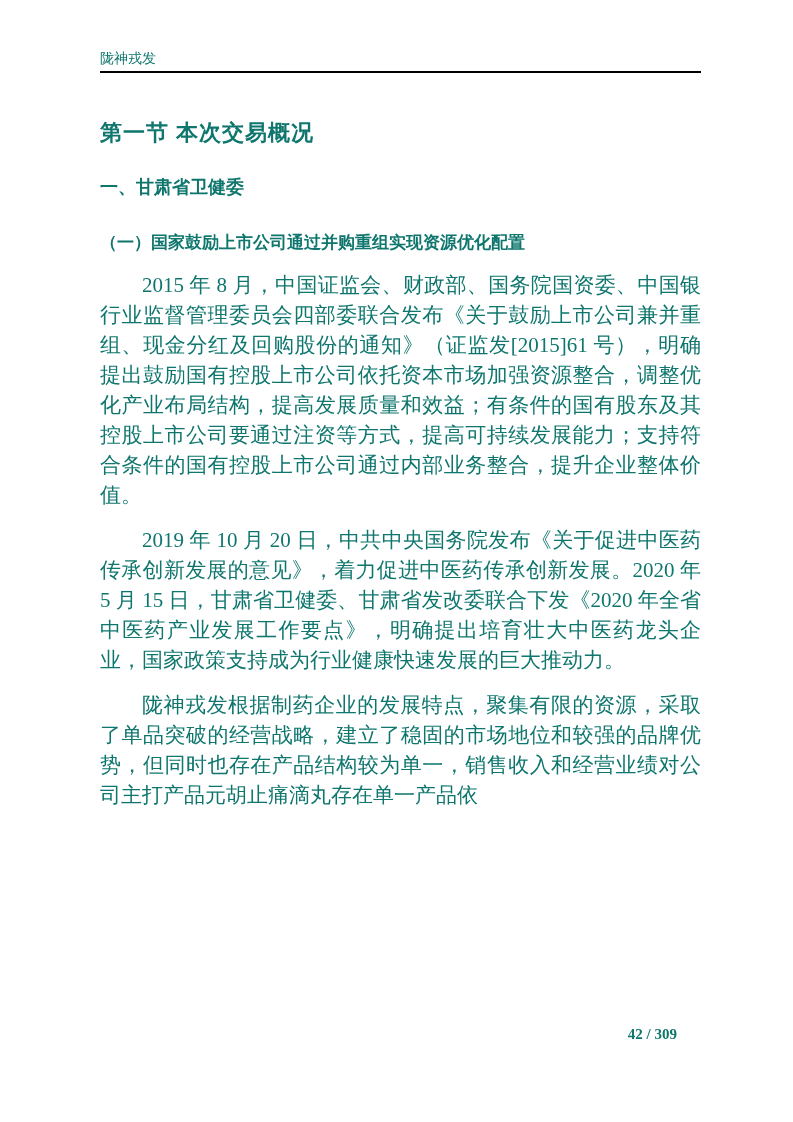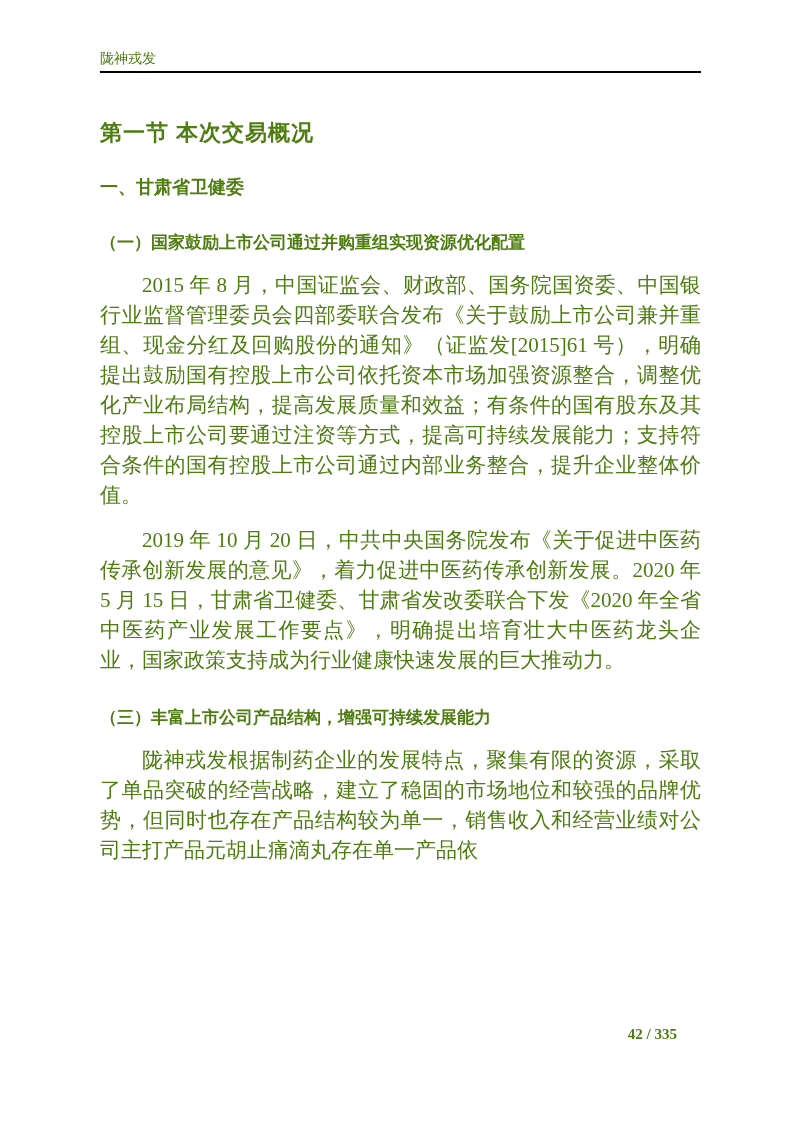--- a/index.html
+++ b/index.html
@@ -5,21 +5,21 @@
   html, body {
     margin: 0;
     padding: 0;
     background: #ffffff;
   }
   .page {
     position: relative;
     width: 793px;
     height: 1122px;
     background: #ffffff;
-    color: #4d7c0f;
+    color: #0f766e;
     overflow: hidden;
   }
   .header {
     position: absolute;
     top: 50px;
     left: 100px;
     width: 601px;
     display: flex;
     justify-content: space-between;
     align-items: flex-end;
@@ -90,21 +90,20 @@
     <div class="h-level1">一、甘肃省卫健委</div>
 
     <div class="h-level2">（一）国家鼓励上市公司通过并购重组实现资源优化配置</div>
 
     <p class="body-para">2015 年 8 月，中国证监会、财政部、国务院国资委、中国银行业监督管理委员会四部委联合发布《关于鼓励上市公司兼并重组、现金分红及回购股份的通知》（证监发[2015]61 号），明确提出鼓励国有控股上市公司依托资本市场加强资源整合，调整优化产业布局结构，提高发展质量和效益；有条件的国有股东及其控股上市公司要通过注资等方式，提高可持续发展能力；支持符合条件的国有控股上市公司通过内部业务整合，提升企业整体价值。</p>
 
 
 
     <p class="body-para">2019 年 10 月 20 日，中共中央国务院发布《关于促进中医药传承创新发展的意见》，着力促进中医药传承创新发展。2020 年 5 月 15 日，甘肃省卫健委、甘肃省发改委联合下发《2020 年全省中医药产业发展工作要点》，明确提出培育壮大中医药龙头企业，国家政策支持成为行业健康快速发展的巨大推动力。</p>
 
-    <div class="h-level2">（三）丰富上市公司产品结构，增强可持续发展能力</div>
 
     <p class="body-para">陇神戎发根据制药企业的发展特点，聚集有限的资源，采取了单品突破的经营战略，建立了稳固的市场地位和较强的品牌优势，但同时也存在产品结构较为单一，销售收入和经营业绩对公司主打产品元胡止痛滴丸存在单一产品依</p>
 
   </div>
 
-  <div class="page-number">42 / 335</div>
+  <div class="page-number">42 / 309</div>
 
 </div>
 
 </body></html>

